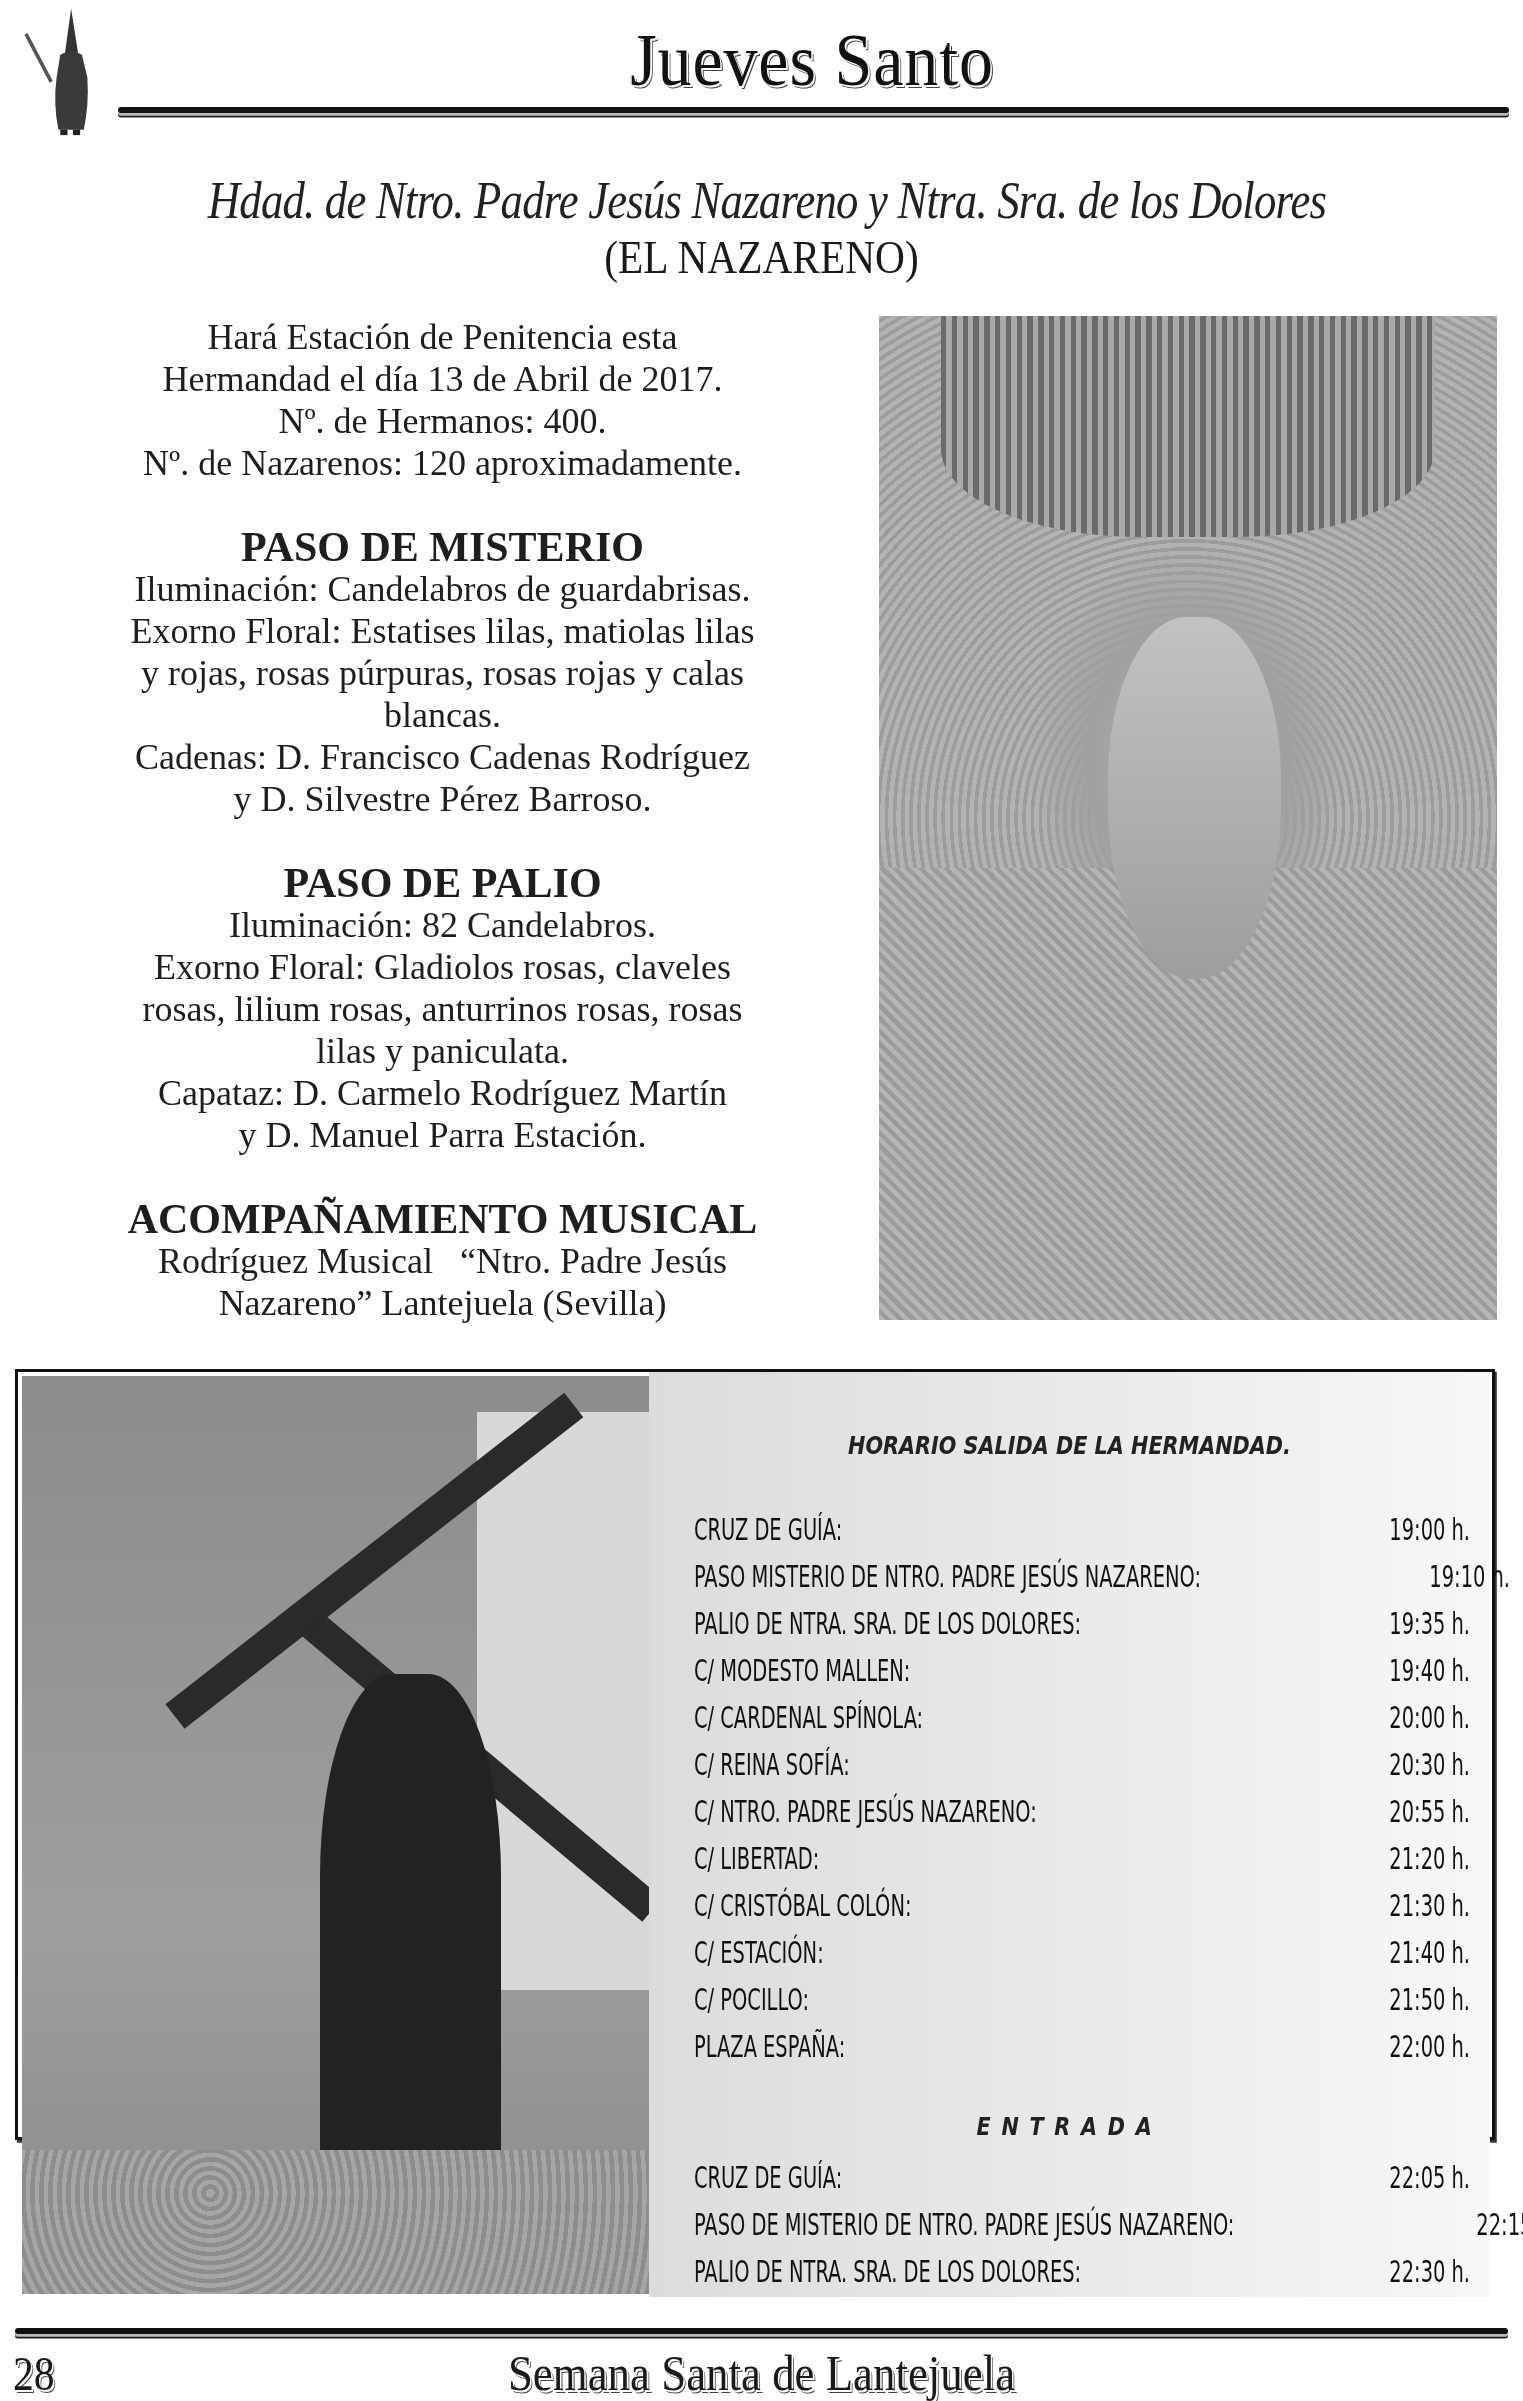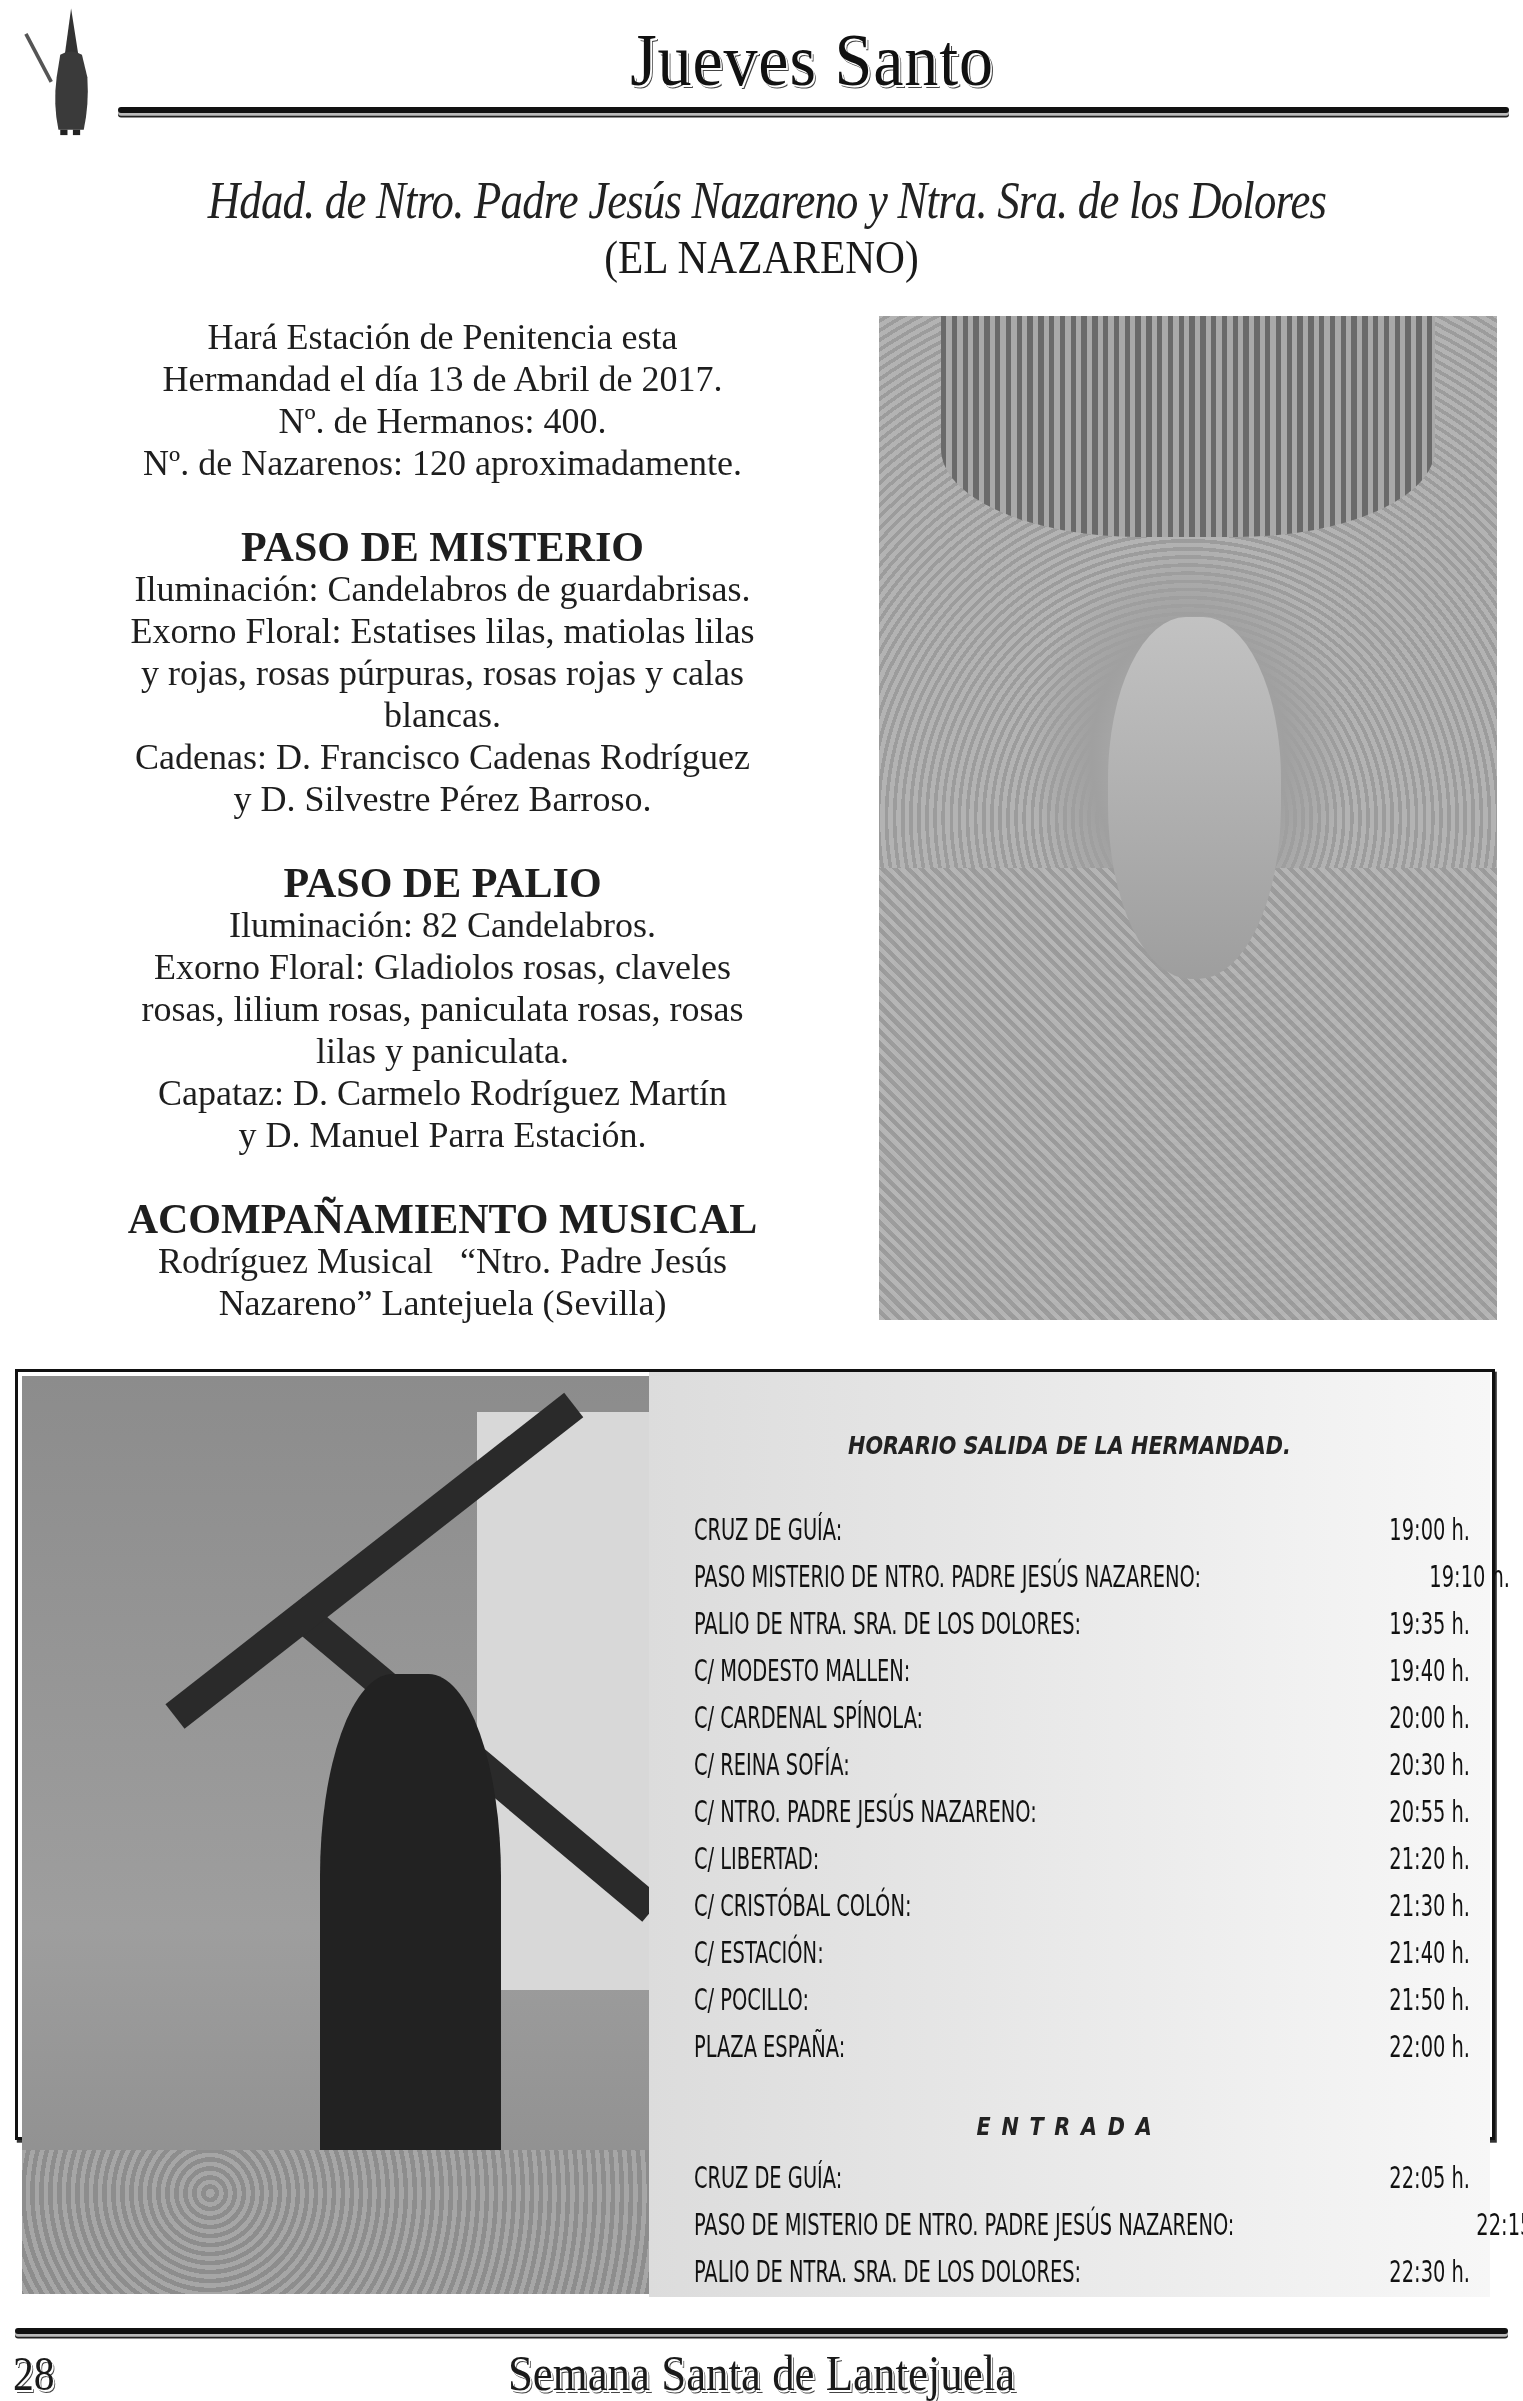--- a/index.html
+++ b/index.html
@@ -93,21 +93,21 @@
   <p>Iluminación: Candelabros de guardabrisas.</p>
   <p>Exorno Floral: Estatises lilas, matiolas lilas</p>
   <p>y rojas, rosas púrpuras, rosas rojas y calas</p>
   <p>blancas.</p>
   <p>Cadenas: D. Francisco Cadenas Rodríguez</p>
   <p>y D. Silvestre Pérez Barroso.</p>
 
   <p class="head">PASO DE PALIO</p>
   <p>Iluminación: 82 Candelabros.</p>
   <p>Exorno Floral: Gladiolos rosas, claveles</p>
-  <p>rosas, lilium rosas, paniculata rosas, rosas</p>
+  <p>rosas, lilium rosas, anturrinos rosas, rosas</p>
   <p>lilas y paniculata.</p>
   <p>Capataz: D. Carmelo Rodríguez Martín</p>
   <p>y D. Manuel Parra Estación.</p>
 
   <p class="head">ACOMPAÑAMIENTO MUSICAL</p>
   <p style="white-space:pre">Rodríguez Musical   “Ntro. Padre Jesús</p>
   <p>Nazareno” Lantejuela (Sevilla)</p>
 </div>
 
 <div id="virgin-photo" class="abs" title="Ntra. Sra. de los Dolores photo">

